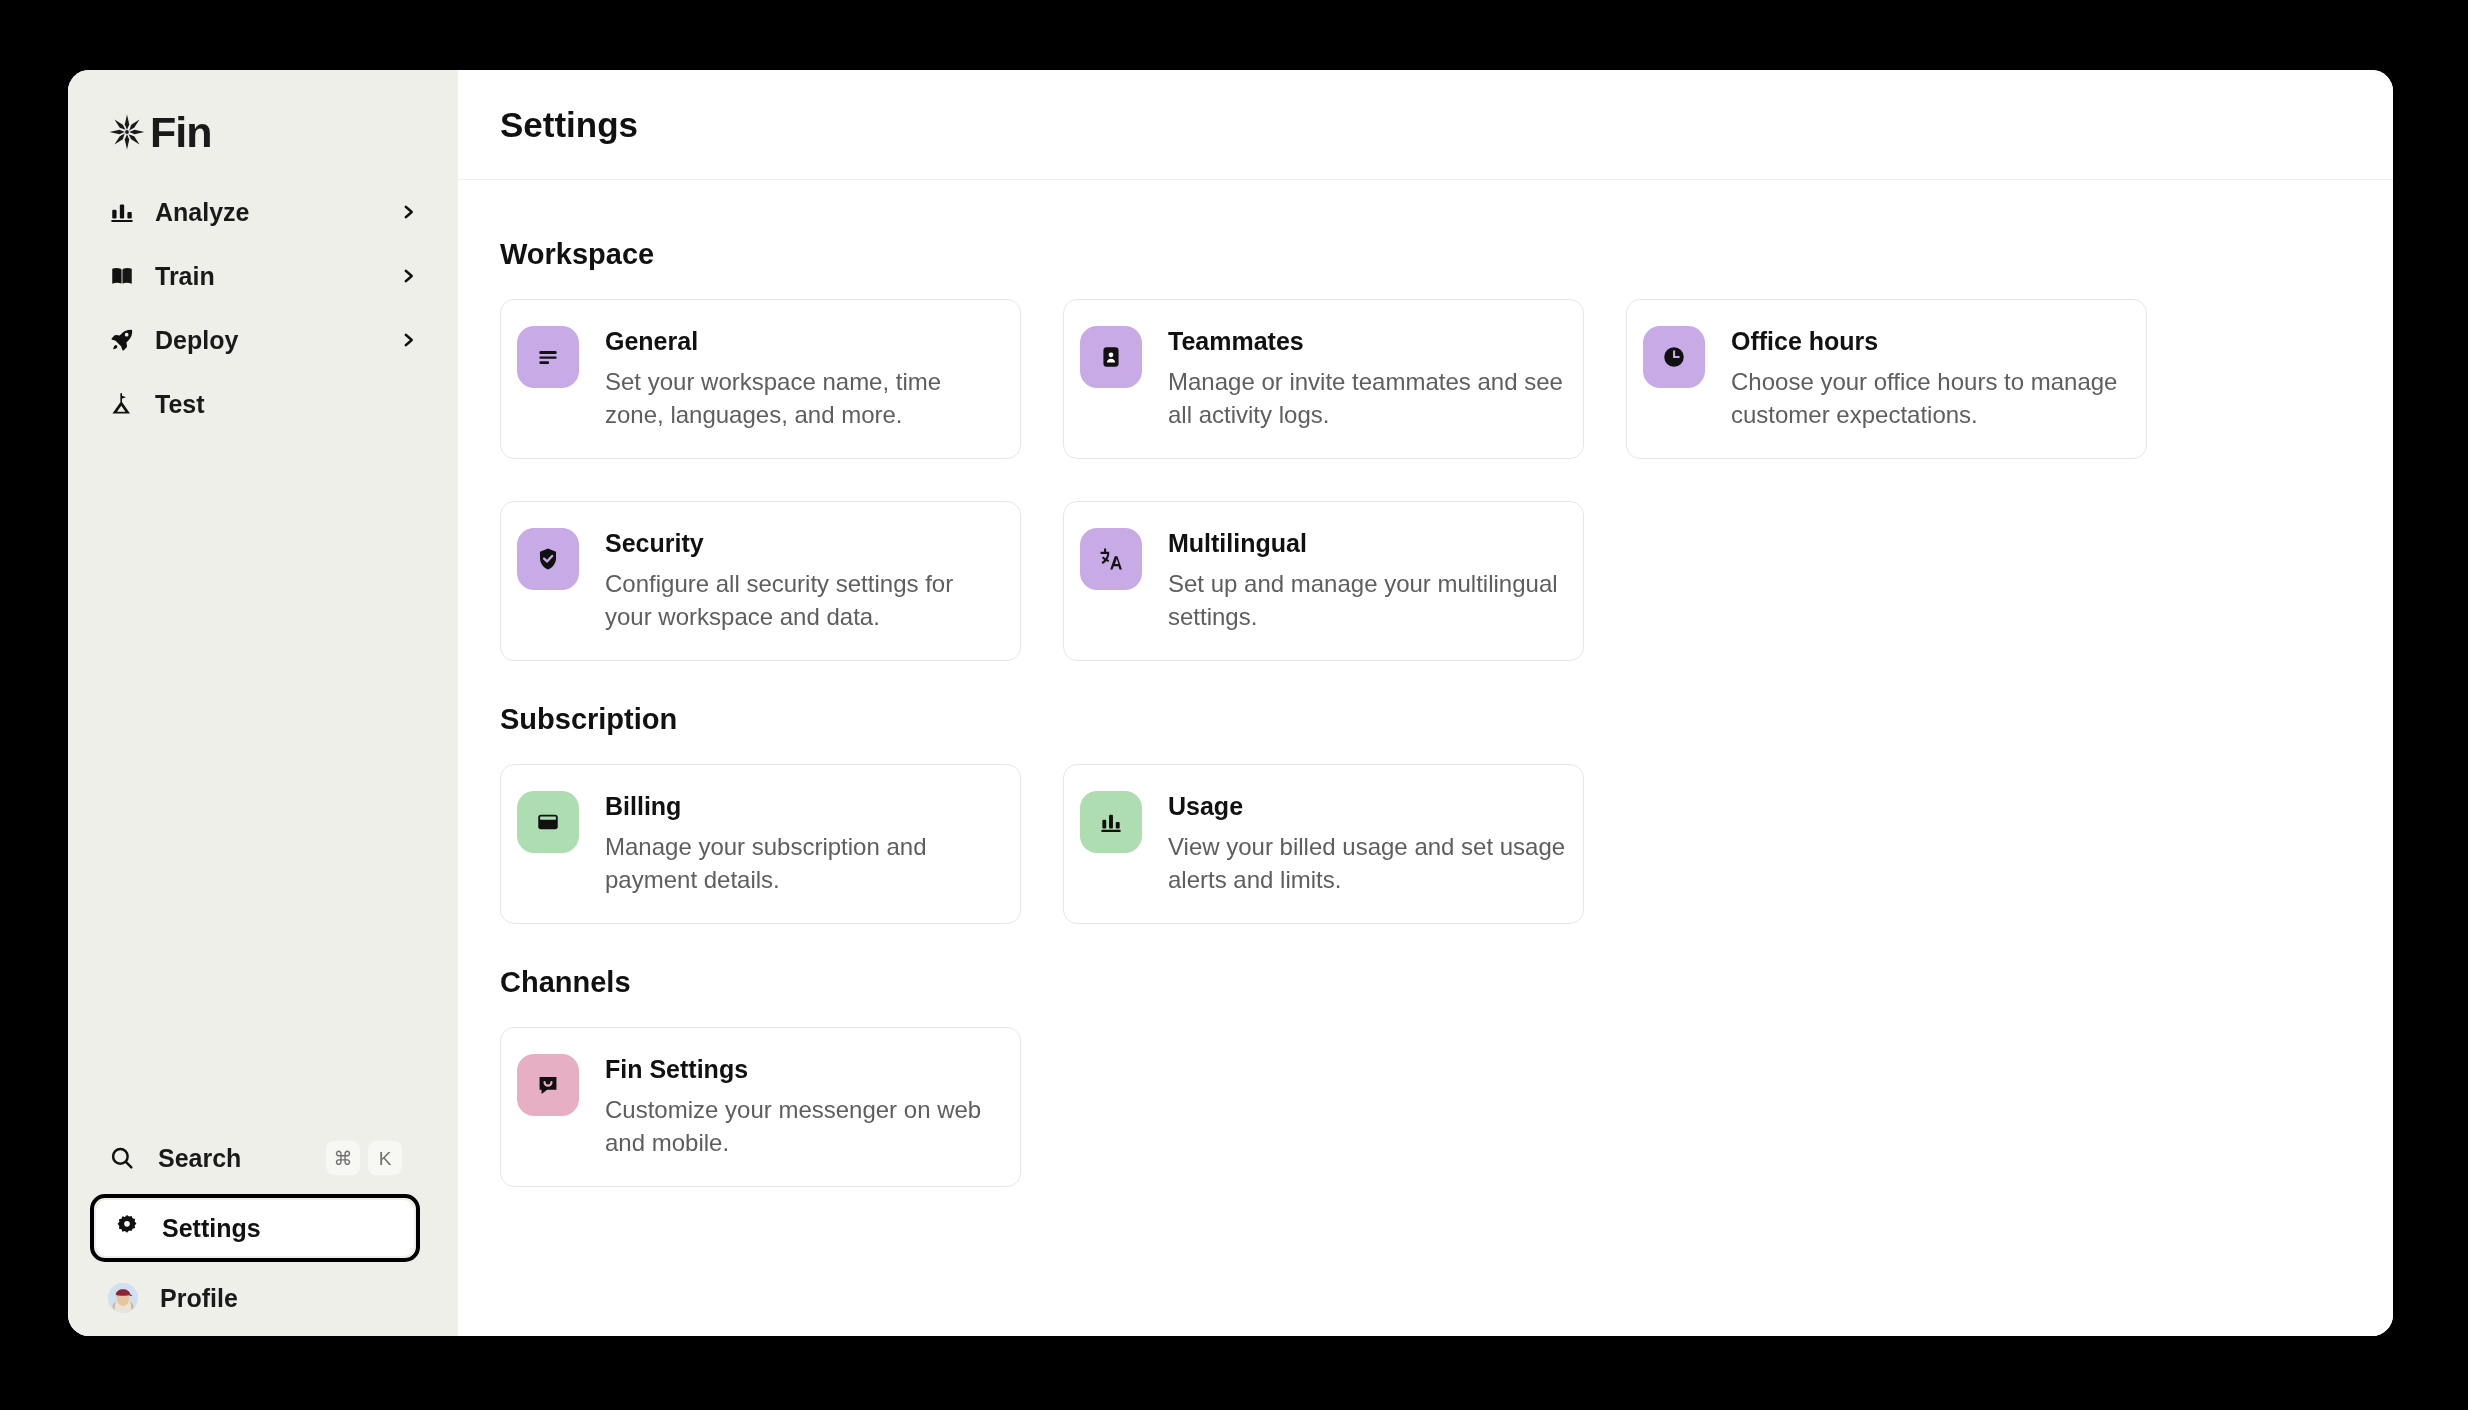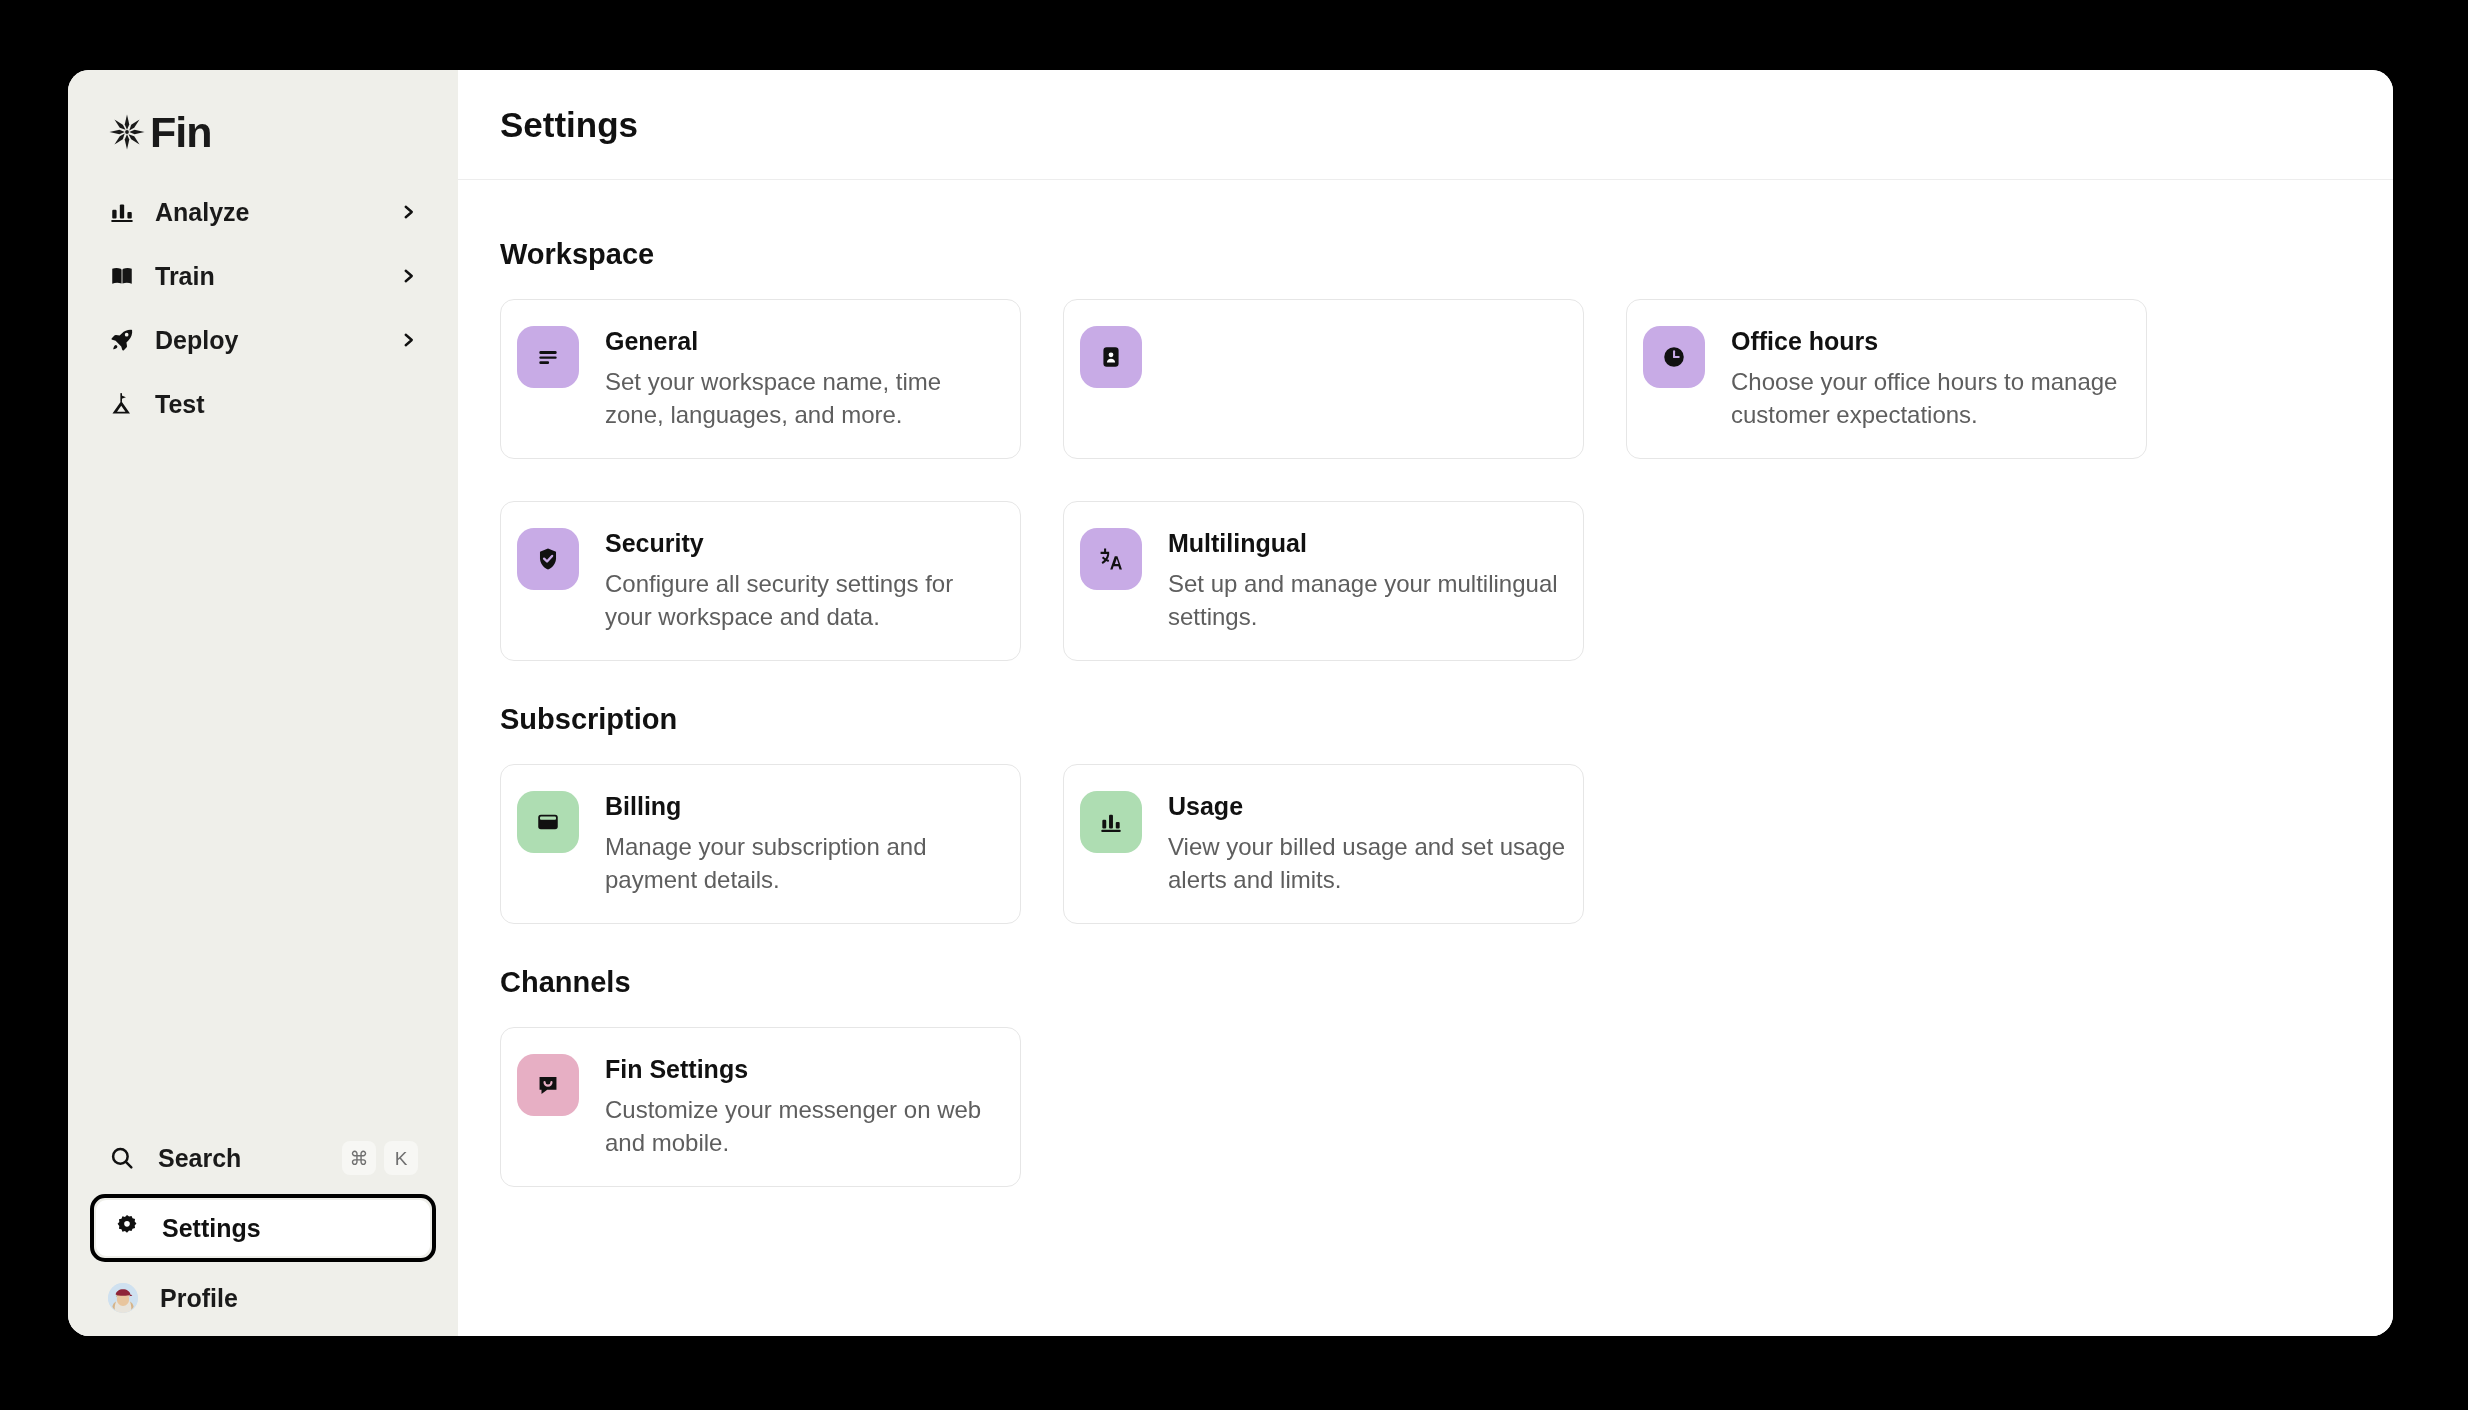--- a/index.html
+++ b/index.html
@@ -89,21 +89,21 @@
     flex: 0 0 20px;
     display: flex;
     align-items: center;
     justify-content: center;
   }
 
   
   #sidebar-bottom {
     position: absolute;
     left: 0;
-    right: 0;
+    right: 16px;
     bottom: 0;
     padding-bottom: 6px;
   }
 
   .bottom-item {
     height: 64px;
     margin: 0 22px;
     padding: 0 18px;
     display: flex;
     align-items: center;
@@ -416,20 +416,24 @@
           </div>
 
           <div class="card">
             <span class="card-icon tile-purple">
               <svg width="26" height="26" viewBox="0 0 24 24">
                 <rect x="5" y="3" width="14" height="18" rx="3" fill="#111"></rect>
                 <circle cx="12" cy="10" r="2.2" fill="#fff"></circle>
                 <path d="M8.2 17c0-2.1 1.7-3.4 3.8-3.4s3.8 1.3 3.8 3.4H8.2z" fill="#fff"></path>
               </svg>
             </span>
+            <div class="card-text">
+              <div class="card-title">Teammates</div>
+              <div class="card-desc">Manage or invite teammates and see all activity logs.</div>
+            </div>
           </div>
 
           <div class="card">
             <span class="card-icon tile-purple">
               <svg width="26" height="26" viewBox="0 0 24 24">
                 <circle cx="12" cy="12" r="9" fill="#111"></circle>
                 <rect x="11.1" y="5.8" width="1.9" height="7" rx="0.9" fill="#C8ABE6"></rect>
                 <rect x="11.1" y="11.1" width="6.2" height="1.9" rx="0.9" fill="#C8ABE6"></rect>
               </svg>
             </span>

